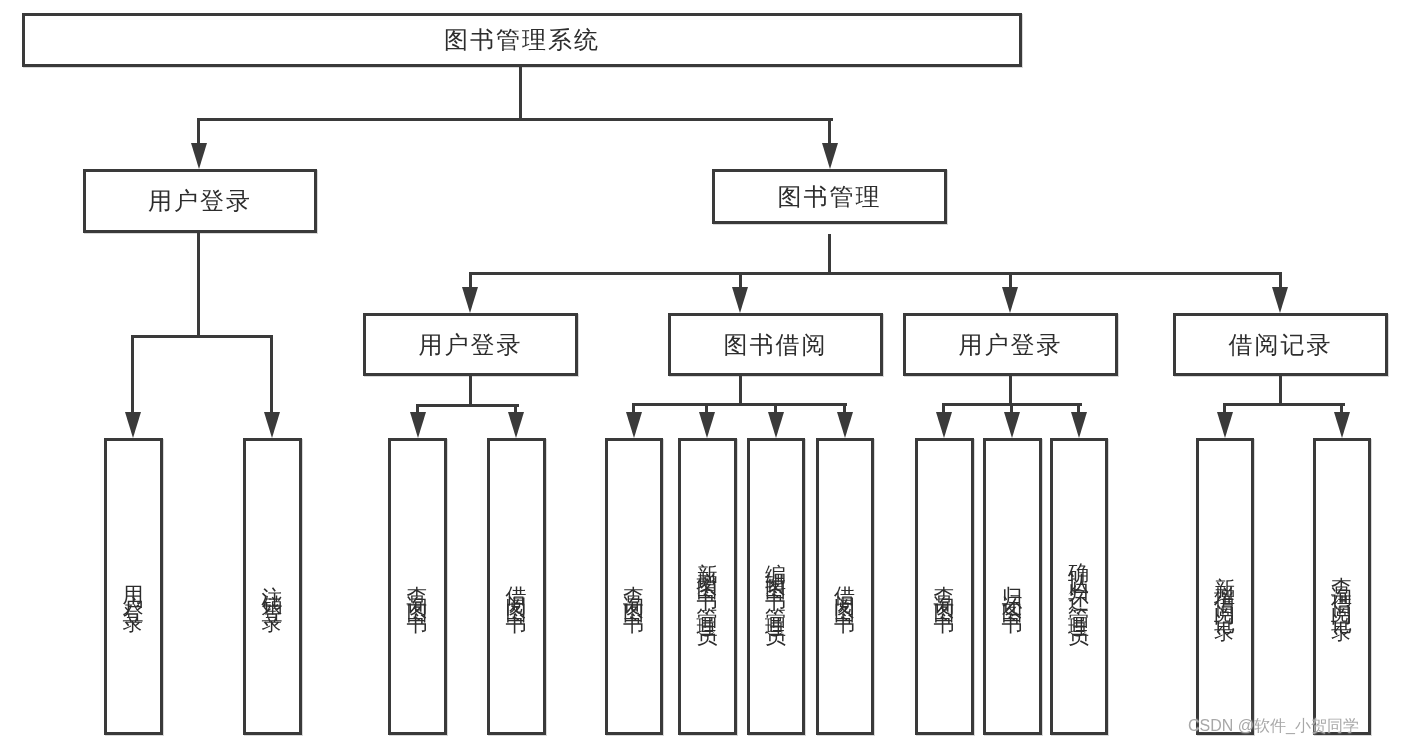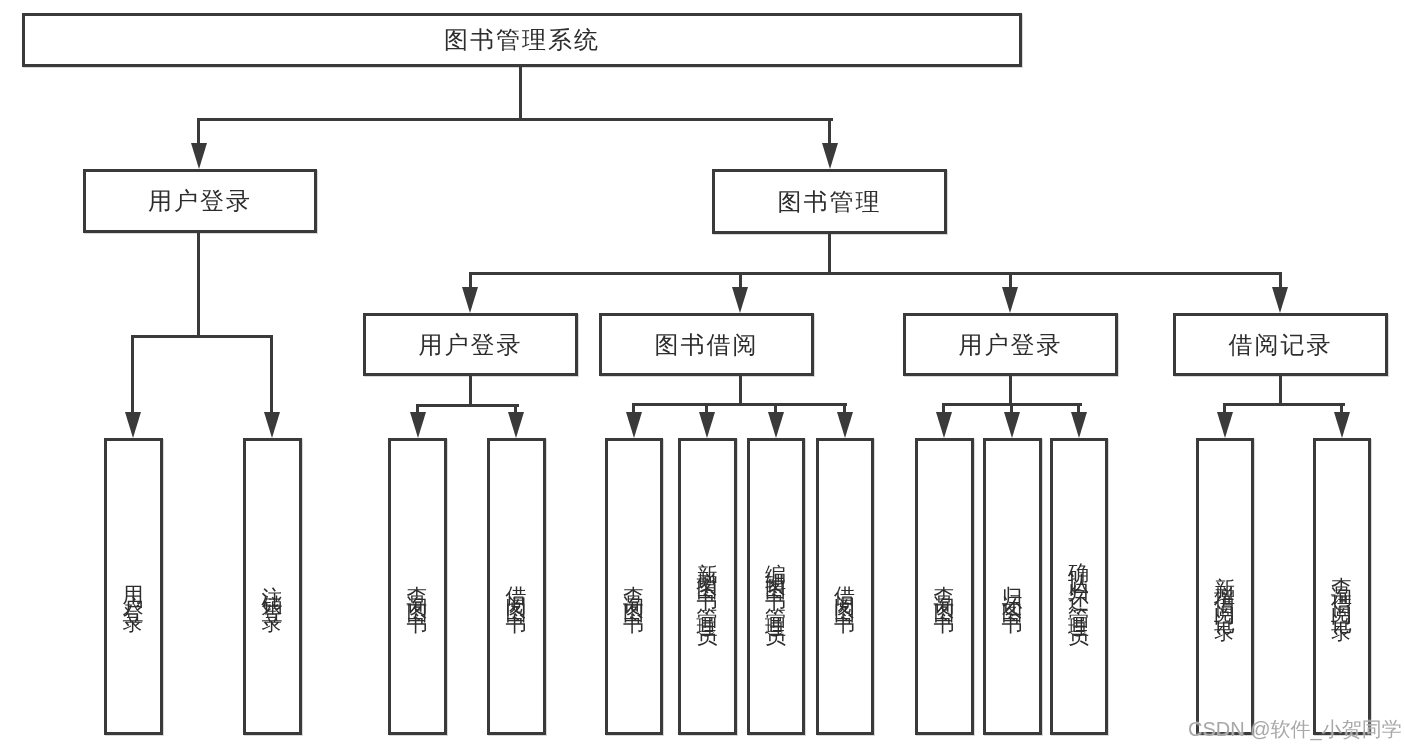--- a/index.html
+++ b/index.html
@@ -38,21 +38,21 @@
   .hline{position:absolute;height:3px;background:var(--line);}
   .arr{
     position:absolute;width:0;height:0;
     border-left:8px solid transparent;
     border-right:8px solid transparent;
     border-top:26px solid var(--line);
   }
   .watermark{
     position:absolute;
     left:1188px;top:716px;
-    font-size:20px;
+    font-size:16px;
     color:var(--watermark);
     z-index:5;
     white-space:nowrap;
     text-shadow:0 0 2px #fff;
   }
 </style>
 </head>
 <body>
 
 <div id="canvas">
@@ -64,21 +64,21 @@
   <div class="vline" style="left:519px;top:67px;height:52px;"></div>
   <div class="hline" style="left:198px;top:118px;width:635px;"></div>
   <div class="vline" style="left:197px;top:118px;height:28px;"></div>
   <div class="arr" style="left:191px;top:143px;"></div>
   <div class="vline" style="left:828px;top:118px;height:28px;"></div>
   <div class="arr" style="left:822px;top:143px;"></div>
 
   <div class="box" style="left:83px;top:169px;width:234px;height:64px;">
     <span class="h-label">用户登录</span>
   </div>
-  <div class="box" style="left:712px;top:169px;width:235px;height:65px;font-family:Liberation Mono, monospace;">
+  <div class="box" style="left:712px;top:169px;width:235px;height:55px;font-family:Liberation Mono, monospace;">
     <span class="h-label">图书管理</span>
   </div>
 
   <div class="vline" style="left:197px;top:233px;height:105px;"></div>
   <div class="hline" style="left:131px;top:335px;width:142px;"></div>
   <div class="vline" style="left:131px;top:335px;height:79px;"></div>
   <div class="arr" style="left:125px;top:412px;"></div>
   <div class="vline" style="left:270px;top:335px;height:79px;"></div>
   <div class="arr" style="left:264px;top:412px;"></div>
 
@@ -89,21 +89,21 @@
   <div class="vline" style="left:739px;top:272px;height:18px;"></div>
   <div class="arr" style="left:732px;top:287px;"></div>
   <div class="vline" style="left:1009px;top:272px;height:18px;"></div>
   <div class="arr" style="left:1002px;top:287px;"></div>
   <div class="vline" style="left:1279px;top:272px;height:18px;"></div>
   <div class="arr" style="left:1272px;top:287px;"></div>
 
   <div class="box" style="left:363px;top:313px;width:215px;height:63px;">
     <span class="h-label">用户登录</span>
   </div>
-  <div class="box" style="left:599px;top:313px;width:215px;height:63px;">
+  <div class="box" style="left:668px;top:313px;width:215px;height:63px;">
     <span class="h-label">图书借阅</span>
   </div>
   <div class="box" style="left:903px;top:313px;width:215px;height:63px;">
     <span class="h-label">用户登录</span>
   </div>
   <div class="box" style="left:1173px;top:313px;width:215px;height:63px;">
     <span class="h-label">借阅记录</span>
   </div>
 
   <div class="vline" style="left:469px;top:376px;height:31px;"></div>

